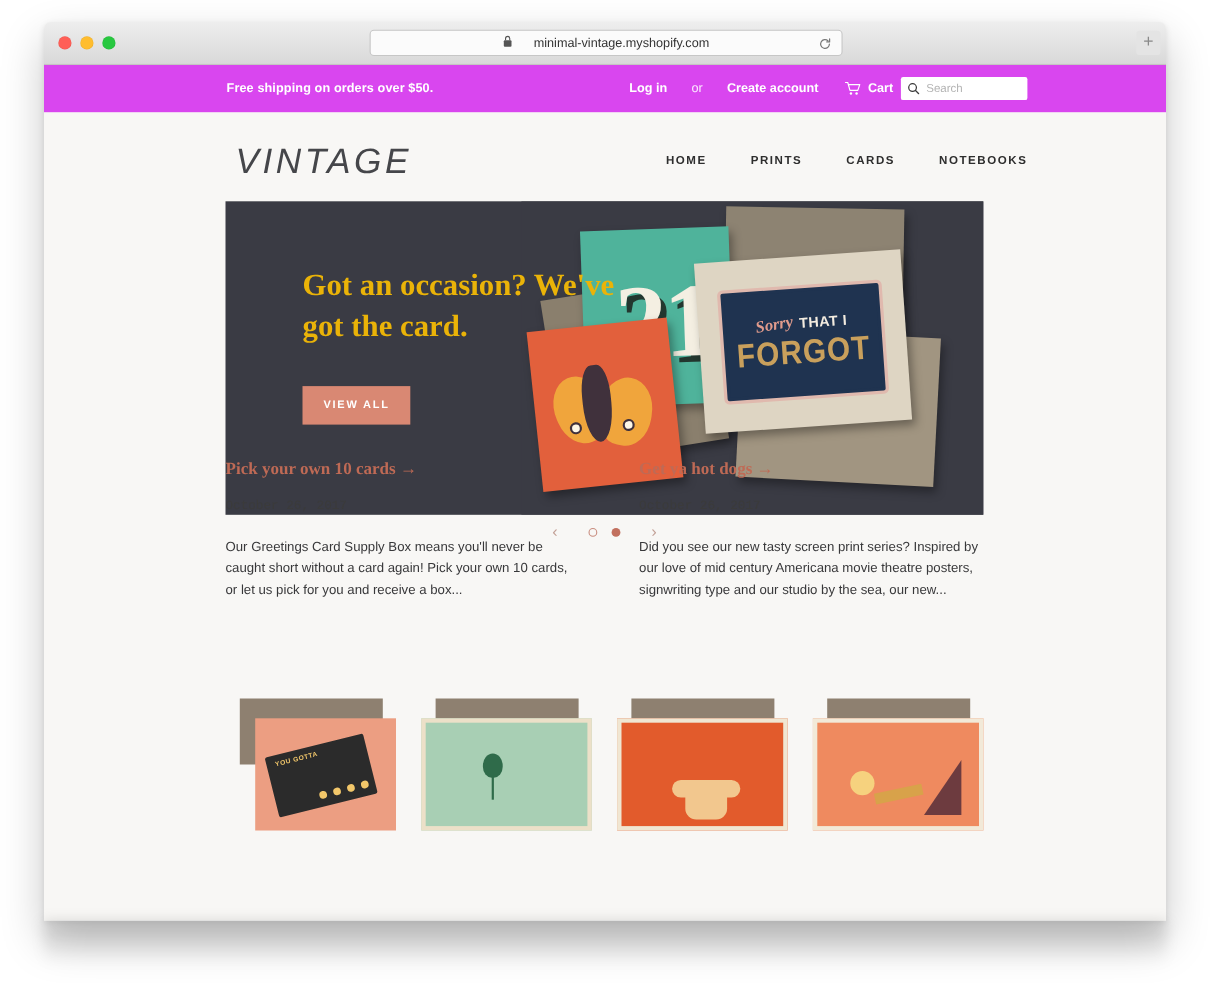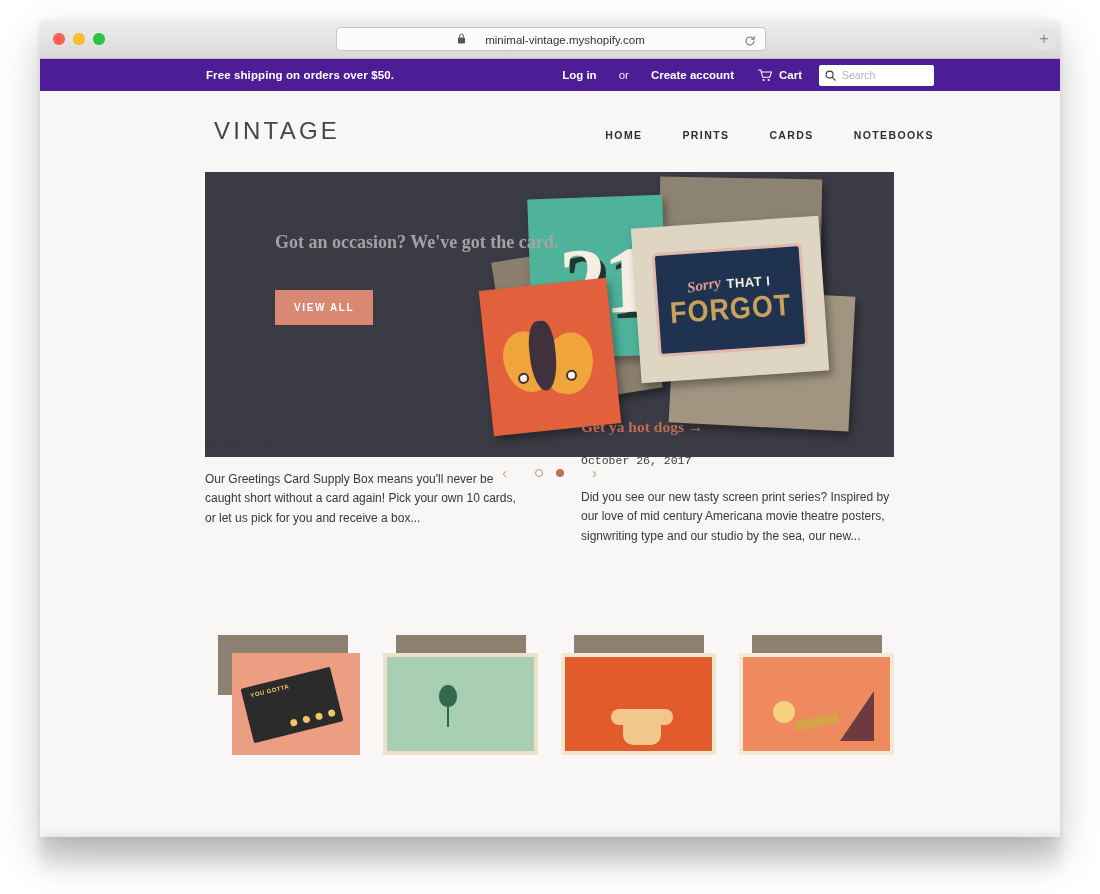--- a/index.html
+++ b/index.html
@@ -93,22 +93,22 @@
   
   .viewport {
     position: relative;
     height: 778px;
     background: #f8f7f5;
     overflow: hidden;
   }
 
   
   .announce {
-    height: 32px;
-    background: #4c1d95;
+    height: 43px;
+    background: #d946ef;
     display: flex;
     align-items: center;
     color: #ffffff;
     font-size: 11.5px;
     position: relative;
   }
   .announce-text {
     position: absolute;
     left: 166px;
     font-weight: bold;
@@ -133,21 +133,21 @@
   .cart-link {
     display: flex;
     align-items: center;
     gap: 6px;
     margin-left: 24px;
     font-size: 11.5px;
     font-weight: bold;
   }
   .cart-icon { width: 15px; height: 13px; display:block; color:#fff; }
   .searchbox {
-    margin-left: 17px;
+    margin-left: 7px;
     width: 115px;
     height: 21px;
     background: #fff;
     border-radius: 2px;
     display: flex;
     align-items: center;
     padding: 0 6px;
     gap: 6px;
   }
   .search-icon { width: 11px; height: 11px; color: #3c3c3c; display:block; }
@@ -164,24 +164,25 @@
 
   
   .site-header {
     height: 81px;
     position: relative;
   }
   .logo {
     position: absolute;
     left: 174px;
     top: 26px;
-    font-size: 24px;
+    font-size: 32px;
     letter-spacing: 3.2px;
     color: #45464a;
     font-weight: 400;
+    font-style: italic;
   }
   .mainnav {
     position: absolute;
     right: 126px;
     top: 38px;
     display: flex;
     gap: 40px;
   }
   .mainnav a {
     font-size: 10.5px;
@@ -205,23 +206,23 @@
   .hero-copy {
     position: absolute;
     left: 70px;
     top: 59px;
     width: 290px;
     z-index: 3;
   }
   .hero-title {
     font-family: "Liberation Serif", serif;
     font-weight: bold;
-    font-size: 18px;
+    font-size: 28px;
     line-height: 1.32;
-    color: #a3a3a3;
+    color: #eab308;
   }
   .hero-btn {
     display: inline-block;
     margin-top: 35px;
     background: #d98873;
     color: #fff;
     font-size: 10px;
     font-weight: bold;
     letter-spacing: 1.6px;
     padding: 12px 19px;
@@ -499,20 +500,21 @@
           <span class="cdot filled"></span>
         </span>
         <span class="chev">›</span>
       </div>
     </div>
 
     <div class="section news">
       <div class="news-grid">
 
         <div class="news-col">
+          <a href="#" class="news-title">Pick your own 10 cards →</a>
           <div class="news-date">October 26, 2017</div>
           <div class="news-body">Our Greetings Card Supply Box means you'll never be caught short without a card again! Pick your own 10 cards, or let us pick for you and receive a box...</div>
         </div>
 
         <div class="news-col">
           <a href="#" class="news-title">Get ya hot dogs →</a>
           <div class="news-date">October 26, 2017</div>
           <div class="news-body">Did you see our new tasty screen print series? Inspired by our love of mid century Americana movie theatre posters, signwriting type and our studio by the sea, our new...</div>
         </div>
 

